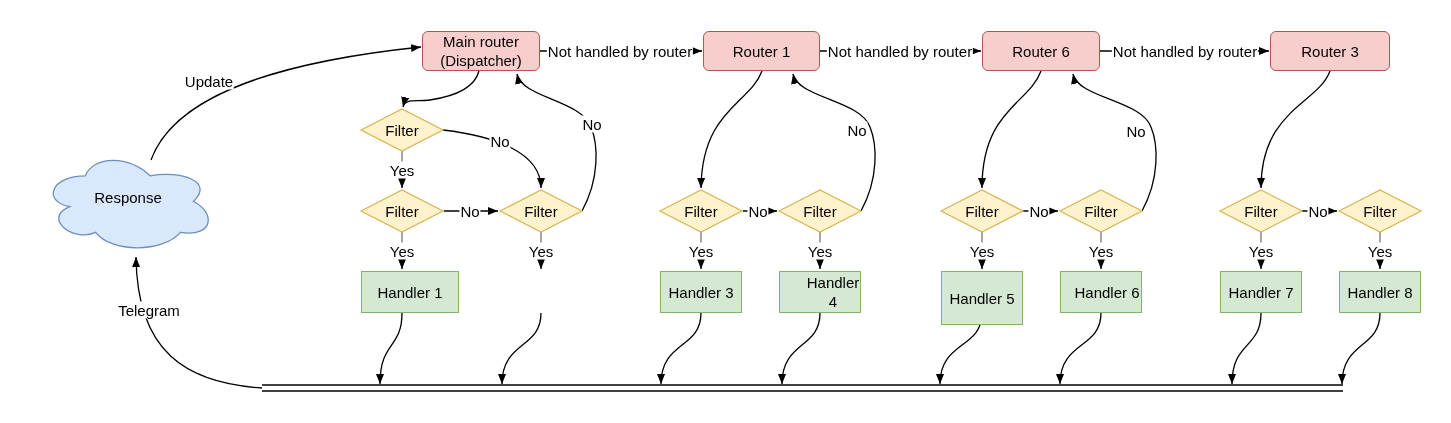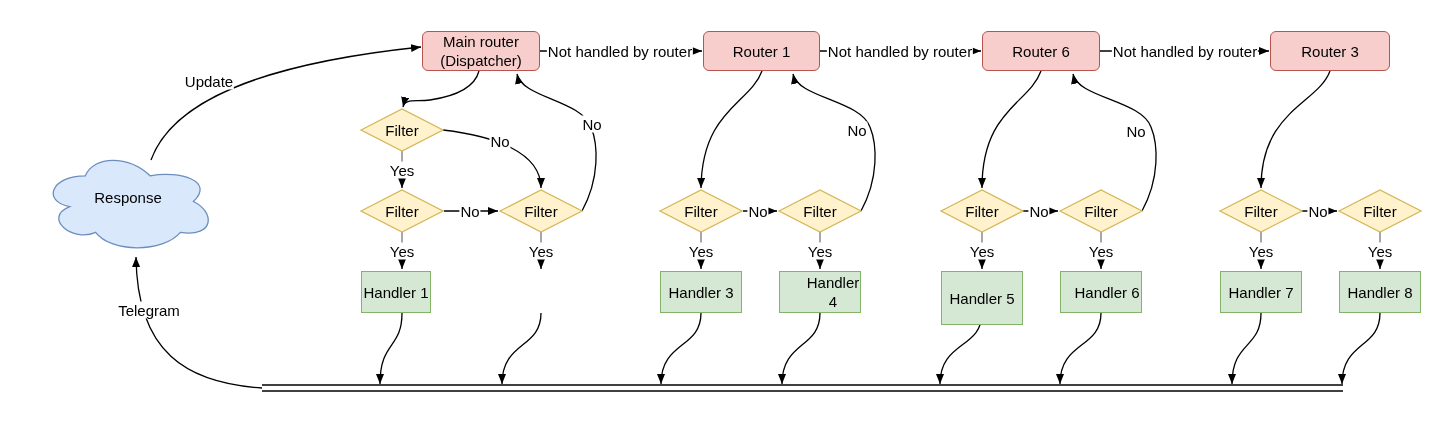--- a/index.html
+++ b/index.html
@@ -122,21 +122,21 @@
   <div class="node router" style="left:703px;top:31px;width:117px;height:40px;">
     <span>Router 1</span>
   </div>
   <div class="node router" style="left:982px;top:31px;width:118px;height:40px;">
     <span>Router 6</span>
   </div>
   <div class="node router" style="left:1270px;top:31px;width:120px;height:40px;">
     <span>Router 3</span>
   </div>
 
-  <div class="node handler" style="left:361px;top:271px;width:70px;height:42px;">
+  <div class="node handler" style="left:361px;top:271px;width:98px;height:42px;">
     <span>Handler 1</span>
   </div>
   <div class="node handler" style="left:660px;top:271px;width:82px;height:42px;">
     <span>Handler 3</span>
   </div>
   <div class="node handler" style="left:779px;top:271px;width:82px;height:42px;padding-left:26px;">
     <span>Handler 4</span>
   </div>
   <div class="node handler" style="left:941px;top:271px;width:82px;height:54px;">
     <span>Handler 5</span>

